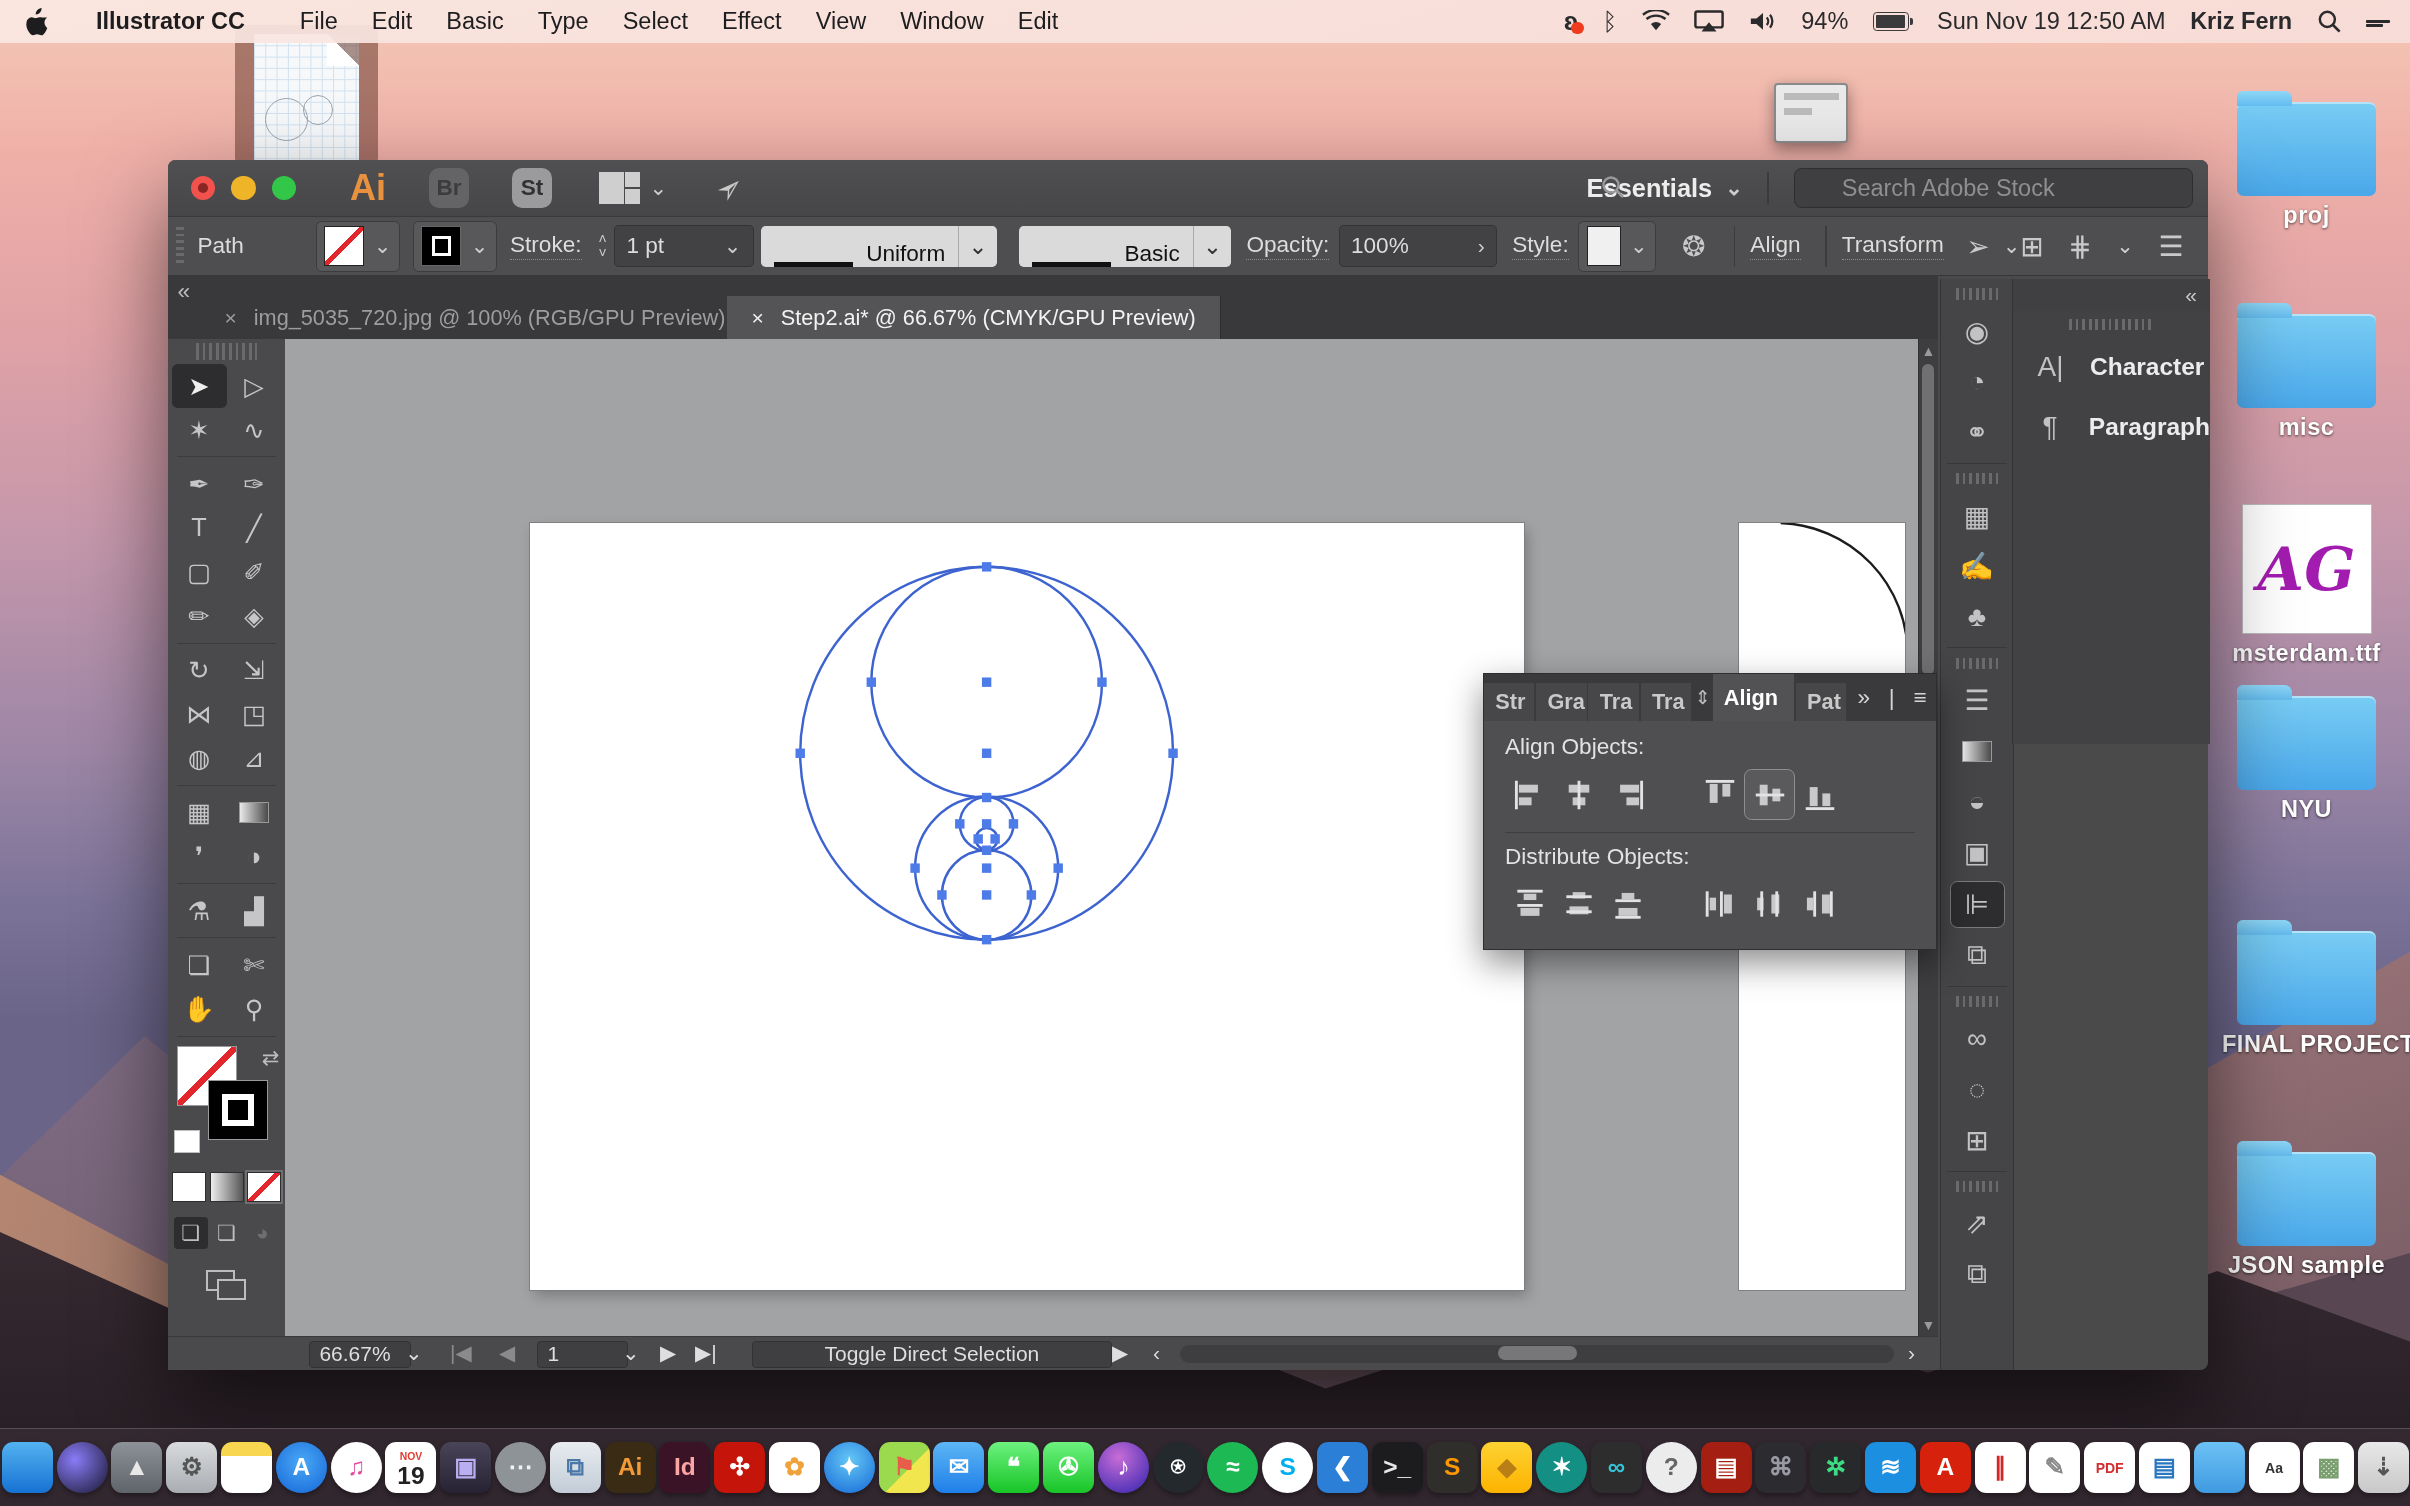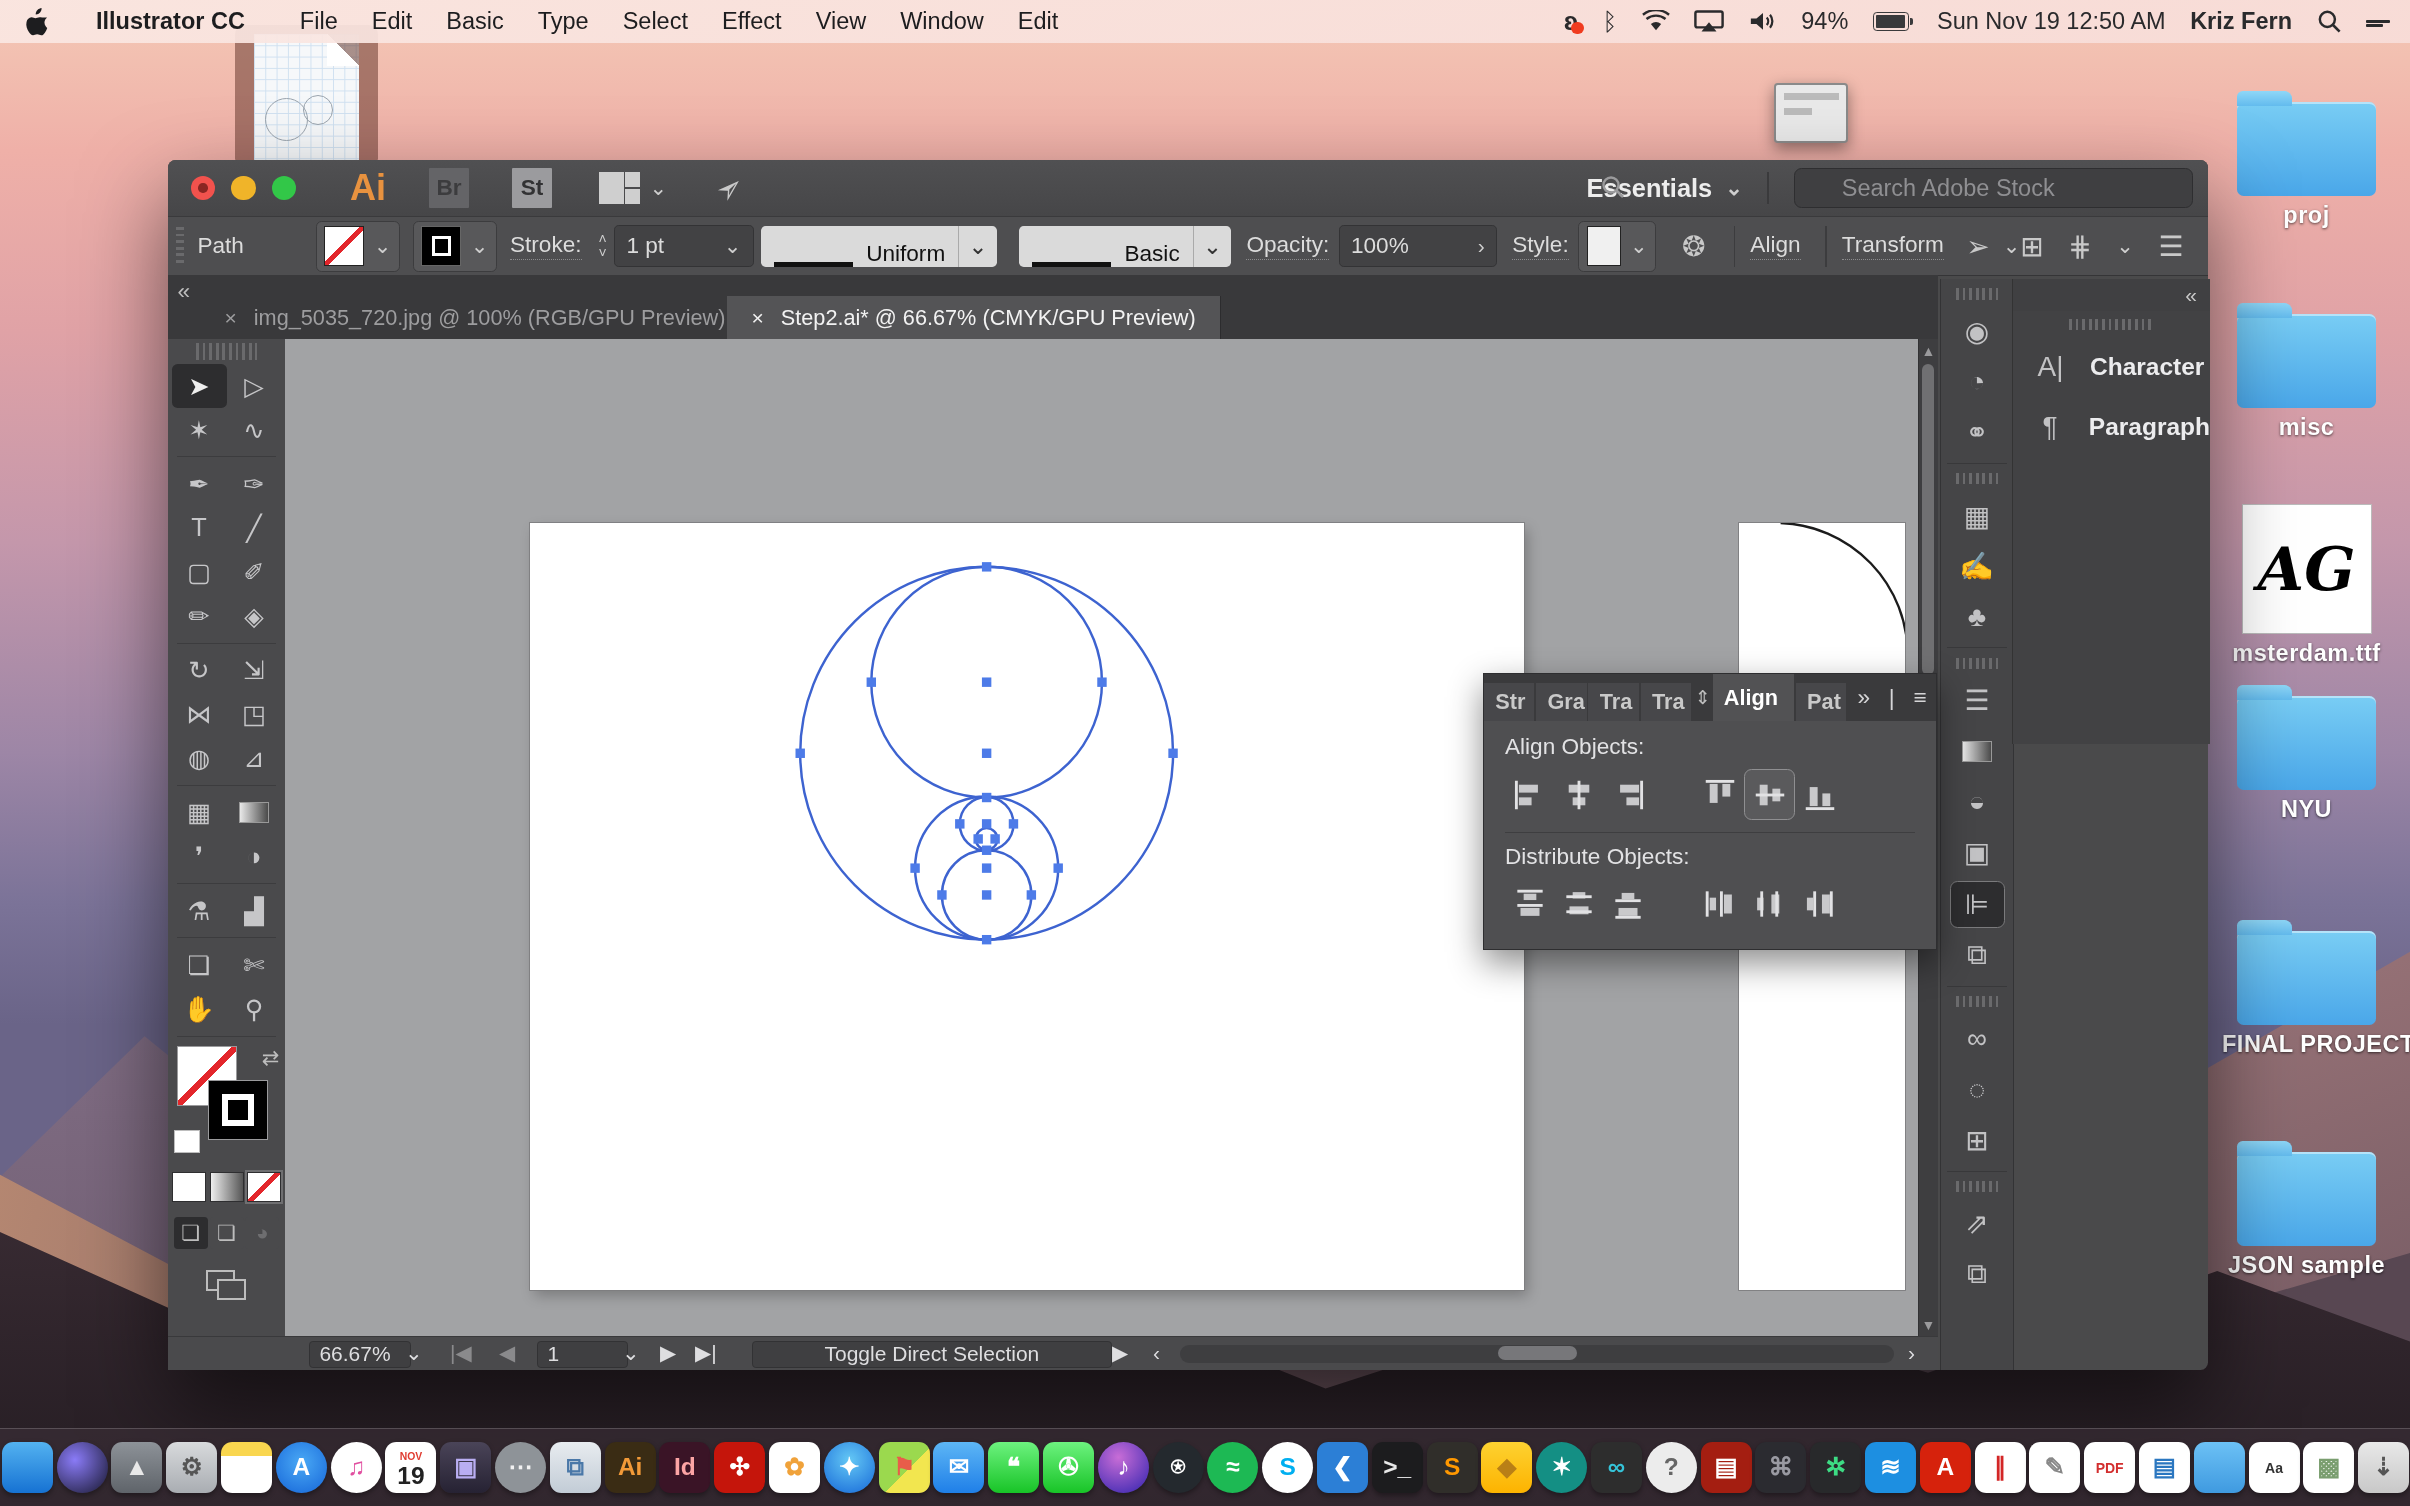--- a/index.html
+++ b/index.html
@@ -37,21 +37,21 @@
   #nc-icon span.short{width:17px;}
   
   .dicon{position:absolute;width:169px;text-align:center;cursor:default;}
   .dicon .lbl{margin-top:5.6px;color:#fff;font-size:23.5px;font-weight:bold;letter-spacing:0.5px;
     text-shadow:0 0.9px 2.8px rgba(0,0,0,.65);white-space:nowrap;}
   .folder{width:139px;height:94px;margin:13px auto 0;position:relative;border-radius:6.6px;
     background:linear-gradient(180deg,#79cdf4,#4aa7e9);box-shadow:inset 0 1.9px 0 rgba(255,255,255,.45);}
   .folder:before{content:"";position:absolute;left:0;top:-11.3px;width:55px;height:15px;border-radius:5.6px 7.5px 0 0;
     background:linear-gradient(180deg,#8fd7f7,#63bbee);}
   .fontfile{width:128px;height:128px;margin:0 auto;background:#fff;border:0.9px solid #bbb;display:flex;align-items:center;justify-content:center;
-    font-family:"DejaVu Serif",serif;font-style:italic;font-weight:bold;font-size:60px;color:#000000;}
+    font-family:"DejaVu Serif",serif;font-style:italic;font-weight:bold;font-size:60px;color:#a21caf;}
   #grid-file{left:235px;top:24.5px;width:143px;height:143px;border-radius:9.4px;background:rgba(105,58,47,.55);padding:0;}
   #grid-file .sheet{position:absolute;left:19px;top:9.4px;width:105px;height:130px;background:
     linear-gradient(#cfe0f0 0.9px,transparent 0.9px),linear-gradient(90deg,#cfe0f0 0.9px,transparent 0.9px),#f6f8fa;
     background-size:11.3px 11.3px;}
   #grid-file .fold{position:absolute;right:19px;top:9.4px;width:32px;height:32px;
     background:linear-gradient(225deg,rgba(105,58,47,.55) 50%,#fff 50%);}
   #grid-file .c1,#grid-file .c2{position:absolute;border:1.9px solid #9aa4ae;border-radius:50%;}
   #grid-file .c1{width:41px;height:41px;left:30px;top:73px;}
   #grid-file .c2{width:28px;height:28px;left:68px;top:70px;}
   #thumb-float{left:1774px;top:83px;width:70px;height:56px;background:#e9e9e9;border:2.8px solid #8a8a8a;border-radius:3.8px;box-shadow:0 5.6px 15px rgba(0,0,0,.4);}
@@ -61,21 +61,21 @@
     box-shadow:0 38px 85px rgba(0,0,0,.55);background:#4a4a4b;z-index:30;}
   #titlebar{position:absolute;left:0;top:0;right:0;height:56px;background:linear-gradient(#505052,#464648);
     border-radius:7.5px 7.5px 0 0;display:flex;align-items:center;}
   .tl{width:24.5px;height:24.5px;border-radius:50%;margin-right:16px;position:relative;}
   .tl.red{background:#f2524d;}{}
   .tl.red:after{content:"";position:absolute;inset:7.5px;border-radius:50%;background:#8a2622;}
   .tl.yel{background:#f0b429;}
   .tl.grn{background:#32c748;}
   #tl-wrap{display:flex;align-items:center;padding-left:22.6px;}
   #ai-badge{color:#e8923f;font-weight:bold;font-size:36px;margin:0 0 0 38px;}
-  .sq-badge{width:40px;height:40px;border-radius:1px;display:flex;align-items:center;justify-content:center;
+  .sq-badge{width:40px;height:40px;border-radius:10px;display:flex;align-items:center;justify-content:center;
     font-weight:bold;font-size:22.6px;margin-left:43px;}
   #br-badge{background:#646467;color:#3c3c3e;}
   #st-badge{background:#9b9b9e;color:#323234;}
   #layout-ic{margin-left:47px;display:flex;align-items:center;gap:9.4px;}
   #layout-ic .cells{width:41px;height:32px;display:grid;grid-template-columns:24.5px 15px;grid-template-rows:15px 15px;gap:1.9px;}
   #layout-ic .cells i{background:#cfcfcf;}
   #layout-ic .cells i:first-child{grid-row:1/3;}
   .chev{color:#cfcfcf;font-size:21px;}
   #rocket-ic{margin-left:49px;color:#c9c9c9;font-size:32px;transform:rotate(-42deg);}
   #titlebar .right{margin-left:auto;display:flex;align-items:center;padding-right:15px;}

